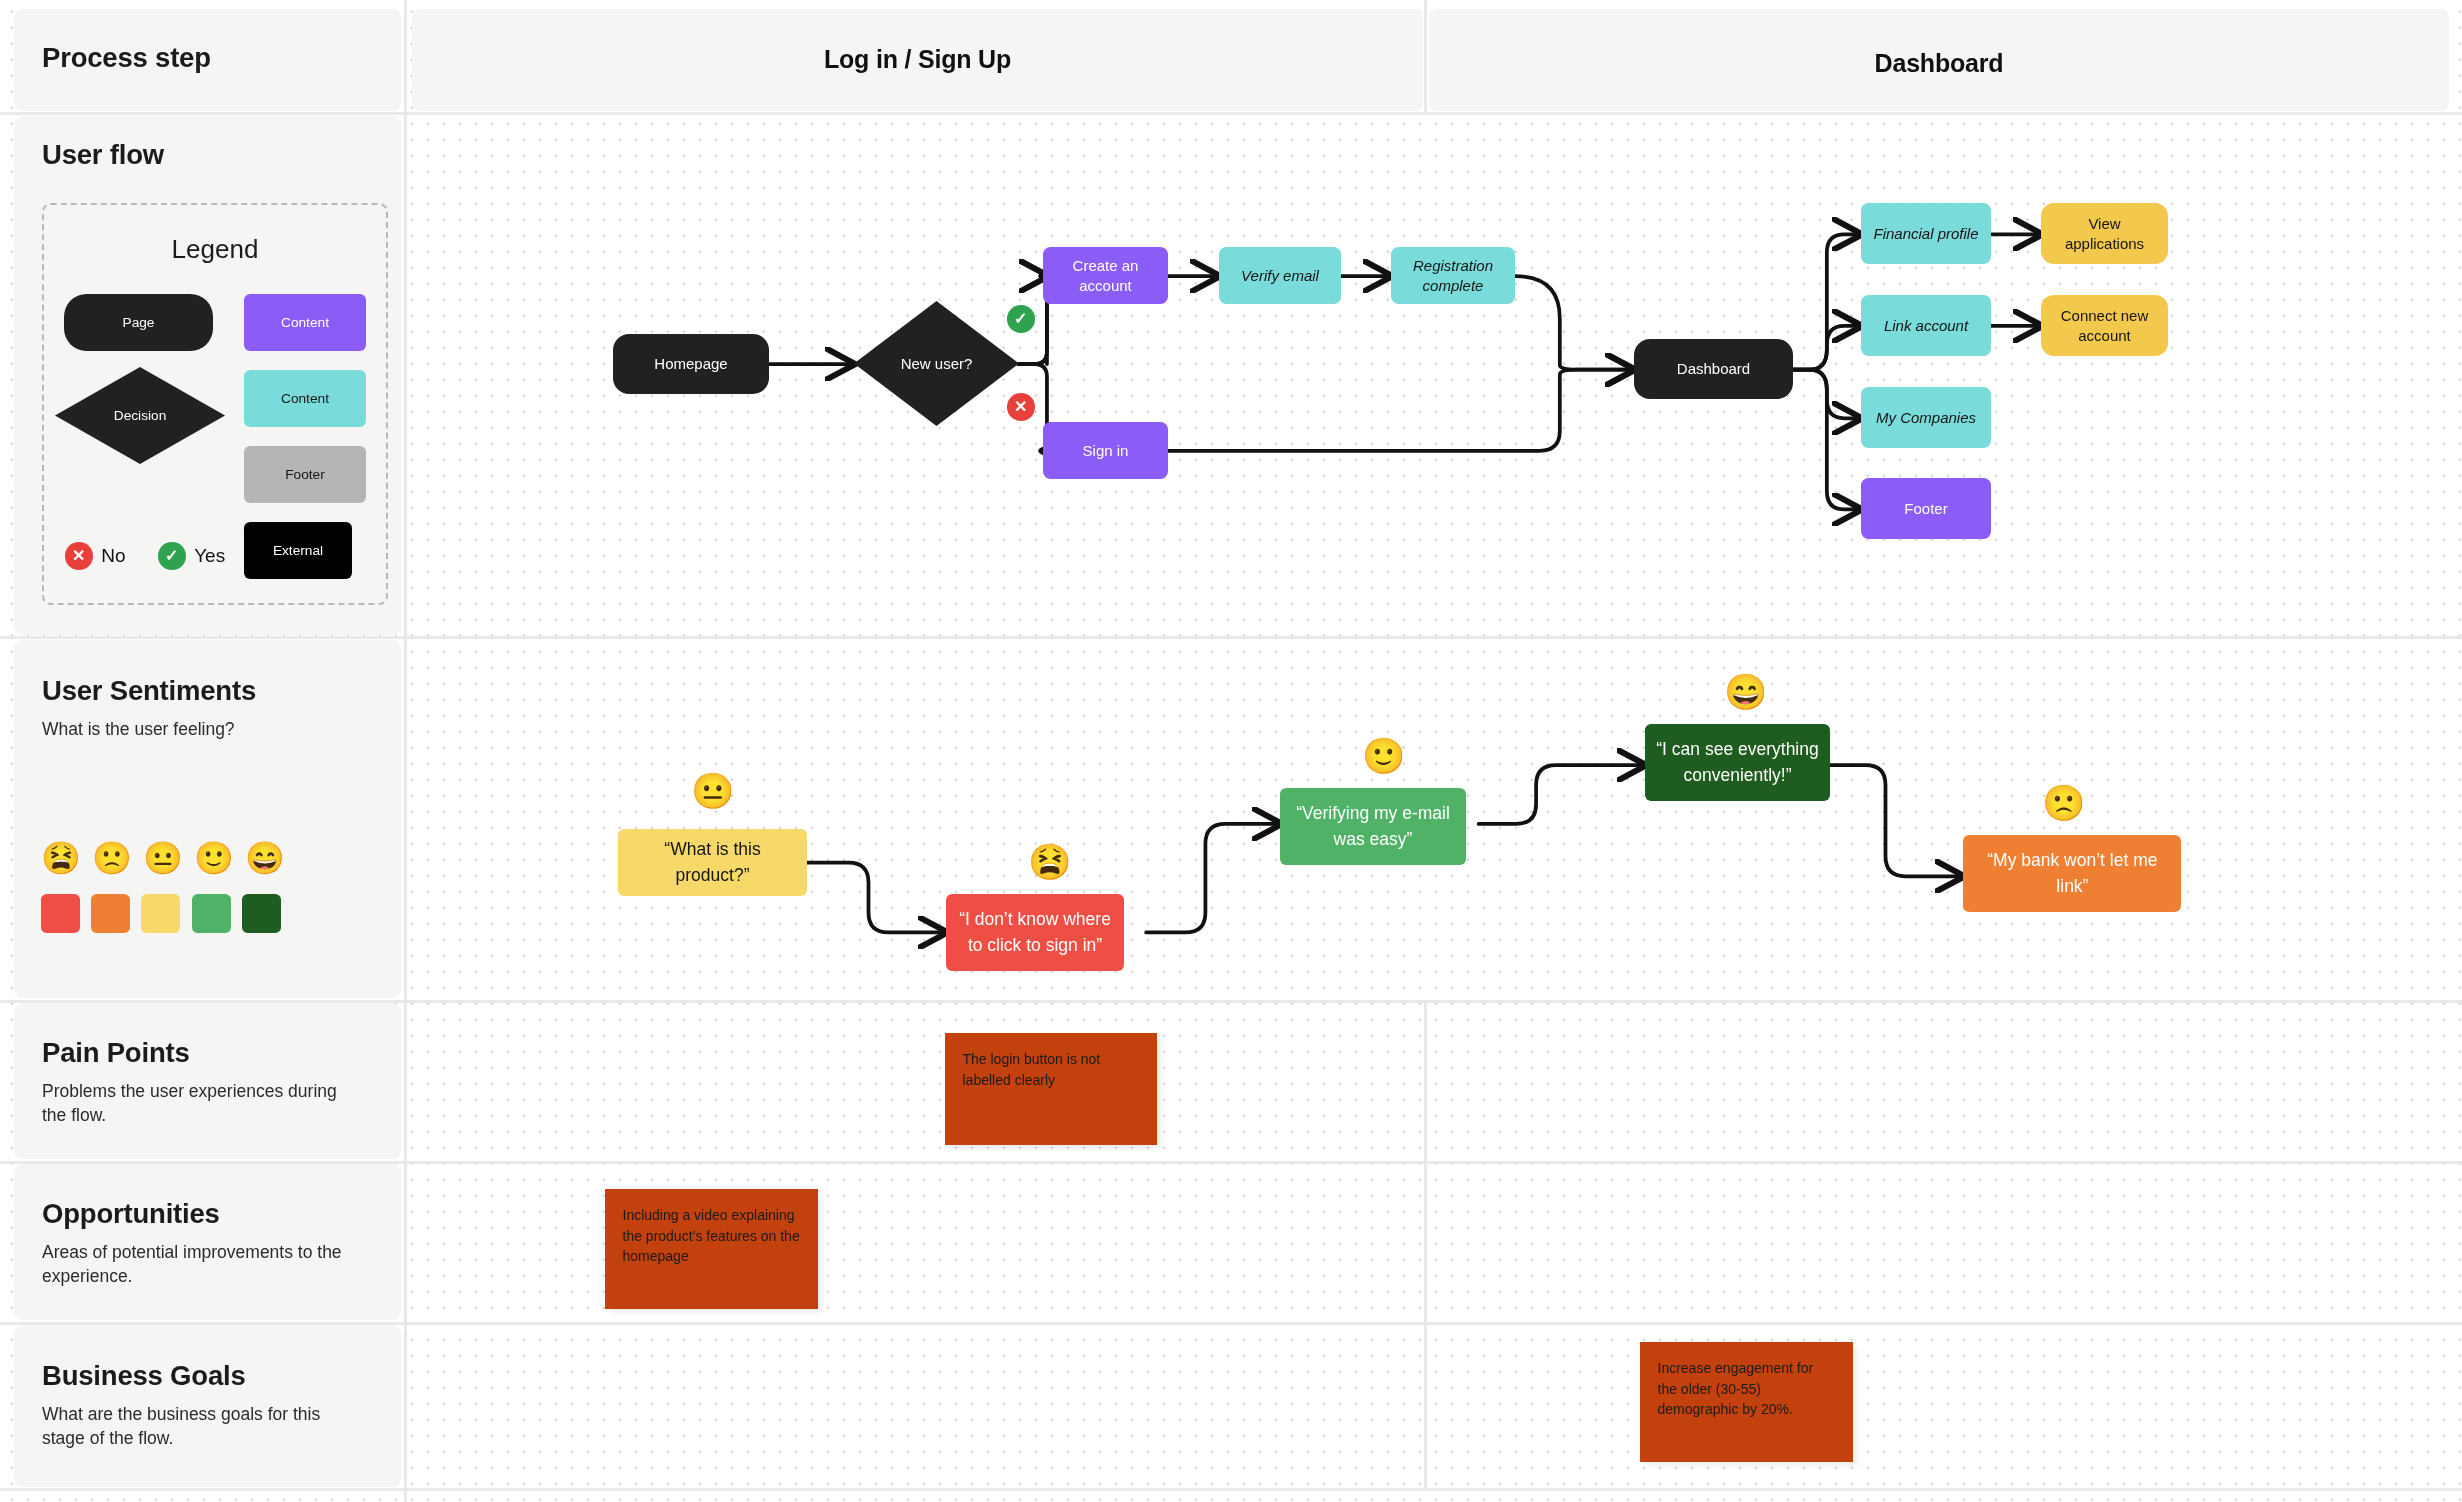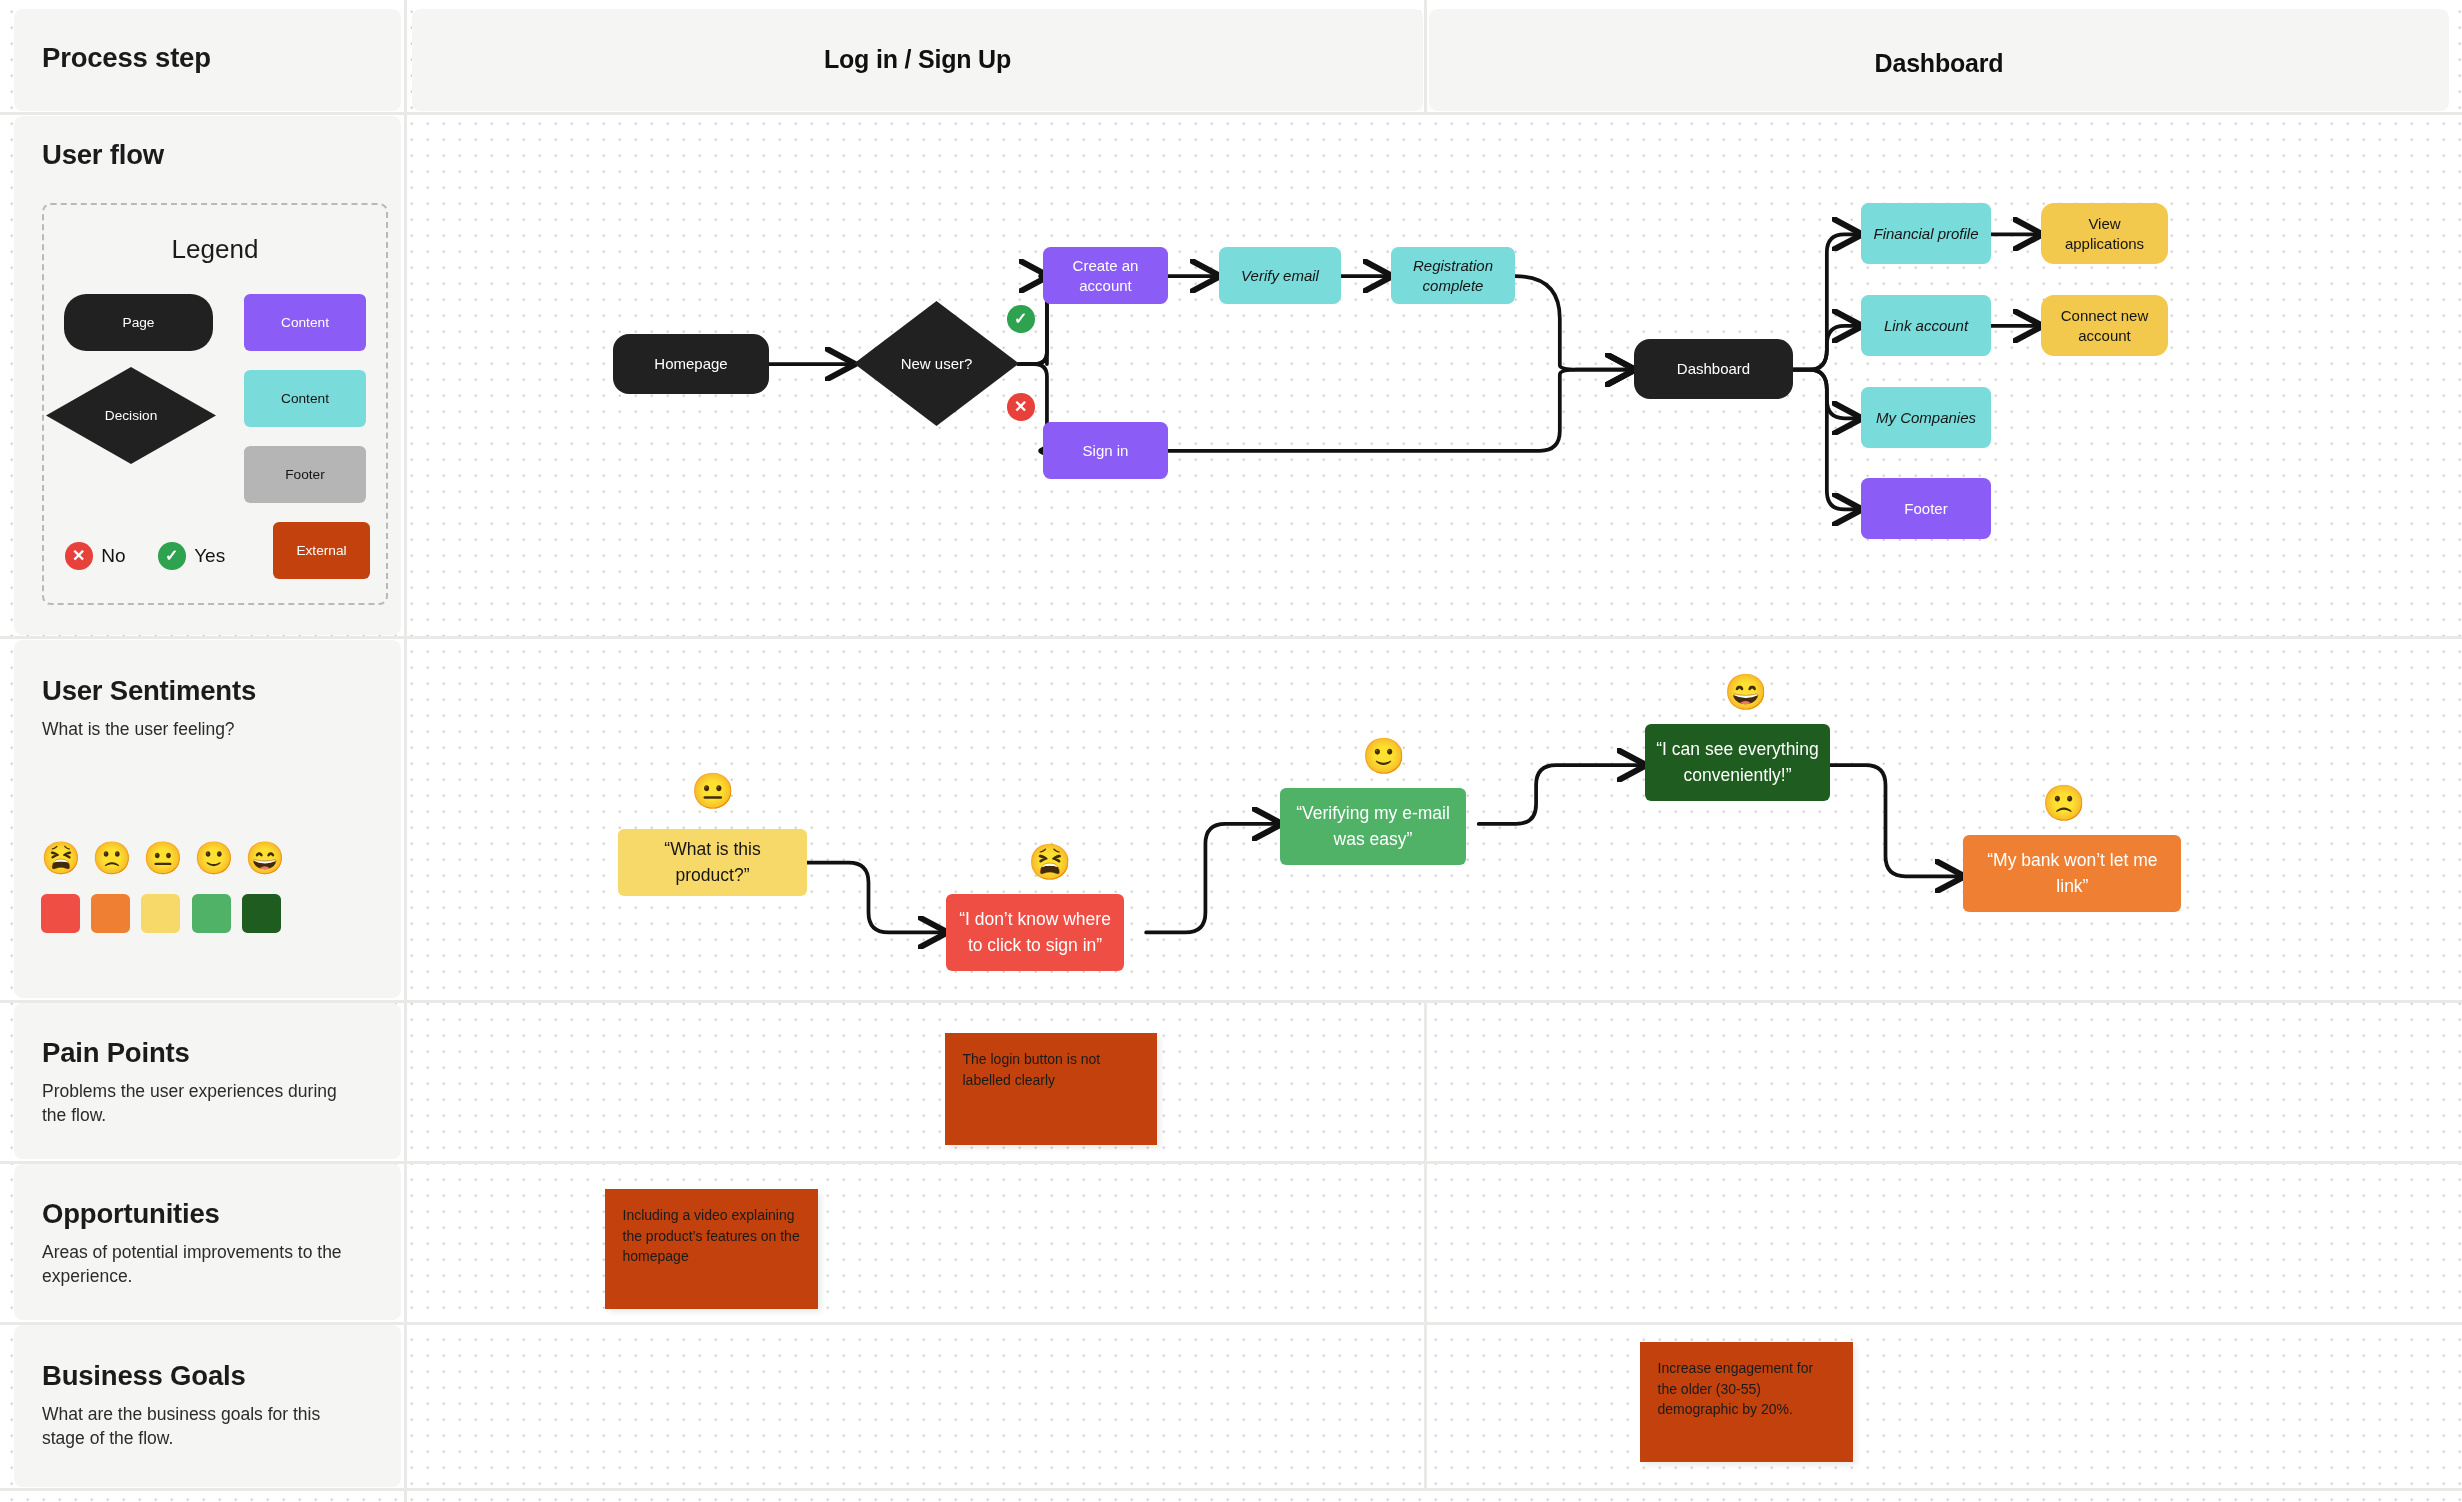--- a/index.html
+++ b/index.html
@@ -160,34 +160,34 @@
 <div class="col-title" style="left:412px;top:45px;width:1011px;">Log in / Sign Up</div>
 <div class="col-title" style="left:1429px;top:49px;width:1020px;">Dashboard</div>
 
 <div class="legend-box" style="left:42px;top:203px;width:342px;height:398px;">
   <div class="legend-title" style="top:29px;">Legend</div>
 
   <div class="lg-page" style="left:20px;top:89px;width:149px;height:57px;">
     <span>Page</span>
   </div>
 
-  <div class="lg-diamond" style="left:2px;top:162px;width:170px;height:97px;">
+  <div class="lg-diamond" style="left:11px;top:162px;width:170px;height:97px;">
     <span>Decision</span>
   </div>
 
   <div class="lg-chip" style="left:200px;top:89px;width:122px;height:57px;background:#8b5cf6;color:#fff;">
     <span>Content</span>
   </div>
   <div class="lg-chip" style="left:200px;top:165px;width:122px;height:57px;background:#7adbdb;color:#151515;">
     <span>Content</span>
   </div>
   <div class="lg-chip" style="left:200px;top:241px;width:122px;height:57px;background:#b5b5b5;color:#151515;">
     <span>Footer</span>
   </div>
-  <div class="lg-chip" style="left:200px;top:317px;width:97px;height:57px;background:#c2410c;color:#fff;margin-left:29px;">
+  <div class="lg-chip" style="left:200px;top:317px;width:108px;height:57px;background:#000000;color:#fff;">
     <span>External</span>
   </div>
 
   <div class="lg-yn" style="left:21px;top:337px;">
     <span class="yn-circ" style="background:#e8413c;">✕</span>
     <span class="yn-txt">No</span>
   </div>
   <div class="lg-yn" style="left:114px;top:337px;">
     <span class="yn-circ" style="background:#2fa24f;">✓</span>
     <span class="yn-txt">Yes</span>

